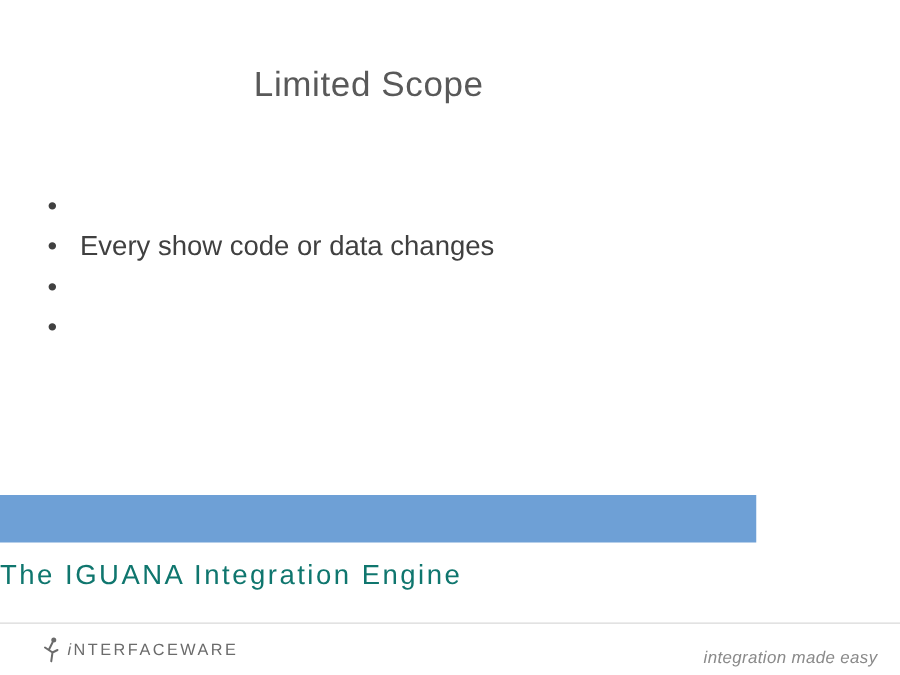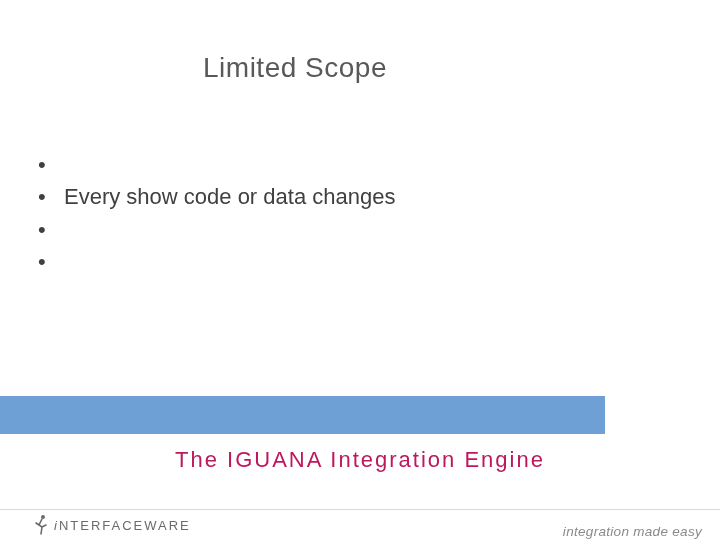--- a/index.html
+++ b/index.html
@@ -5,22 +5,22 @@
   * { margin: 0; padding: 0; box-sizing: border-box; }
   html, body { width: 720px; height: 540px; font-family: Arial, Helvetica, sans-serif; background: #fff; overflow: hidden; }
   .slide { position: relative; width: 720px; height: 540px; }
   .title { position: absolute; top: 52px; left: 0; width: 100%; text-align: center; font-size: 28px; color: #595959; letter-spacing: 0.5px; font-weight: 400; }
   .title-inner { display: inline-block; margin-left: -130px; }
   .bullets { position: absolute; top: 150px; left: 38px; right: 30px; }
   .bullets li { list-style: none; font-size: 22px; color: #404040; line-height: 1.38; margin-bottom: 2px; display: flex; }
   .bullets li .dot { width: 26px; flex-shrink: 0; color: #404040; }
   .blueband { position: absolute; top: 396px; left: 0; width: 605px; height: 38px; background: #6ea0d6; }
   .blueband::after { content: ""; position: absolute; right: -38px; top: 0; width: 0; height: 0; border-top: 19px solid transparent; border-bottom: 19px solid transparent; }
-  .subtitle { position: absolute; top: 447px; left: 0; width: 100%; text-align: center; font-size: 22px; color: #be185d; letter-spacing: 2px; font-weight: 400; }
-  .footer { position: absolute; left: 0; bottom: 0; width: 720px; height: 31px; border-top: 1px solid #d9d9d9; display: flex; align-items: center; justify-content: space-between; padding: 0 18px 0 34px; }
+  .subtitle { position: absolute; top: 447px; left: 0; width: 100%; font-size: 22px; color: #0f766e; letter-spacing: 2px; font-weight: 400; }
+  .footer { position: absolute; left: 0; bottom: 0; width: 720px; height: 42px; border-top: 1px solid #d9d9d9; display: flex; align-items: center; justify-content: space-between; padding: 0 18px 0 34px; }
   .logo { display: flex; align-items: center; gap: 6px; }
   .logo-text { font-size: 13px; letter-spacing: 2px; color: #6b6b6b; font-weight: 400; }
   .logo-text .accent { font-style: italic; font-weight: 400; }
   .tagline { font-size: 13.5px; color: #8a8a8a; font-style: italic; letter-spacing: 0.3px; margin-top: 12px; }
   .figure-icon { width: 14px; height: 22px; position: relative; }
   .figure-icon svg { display: block; }
 </style>
 </head>
 <body>
 

